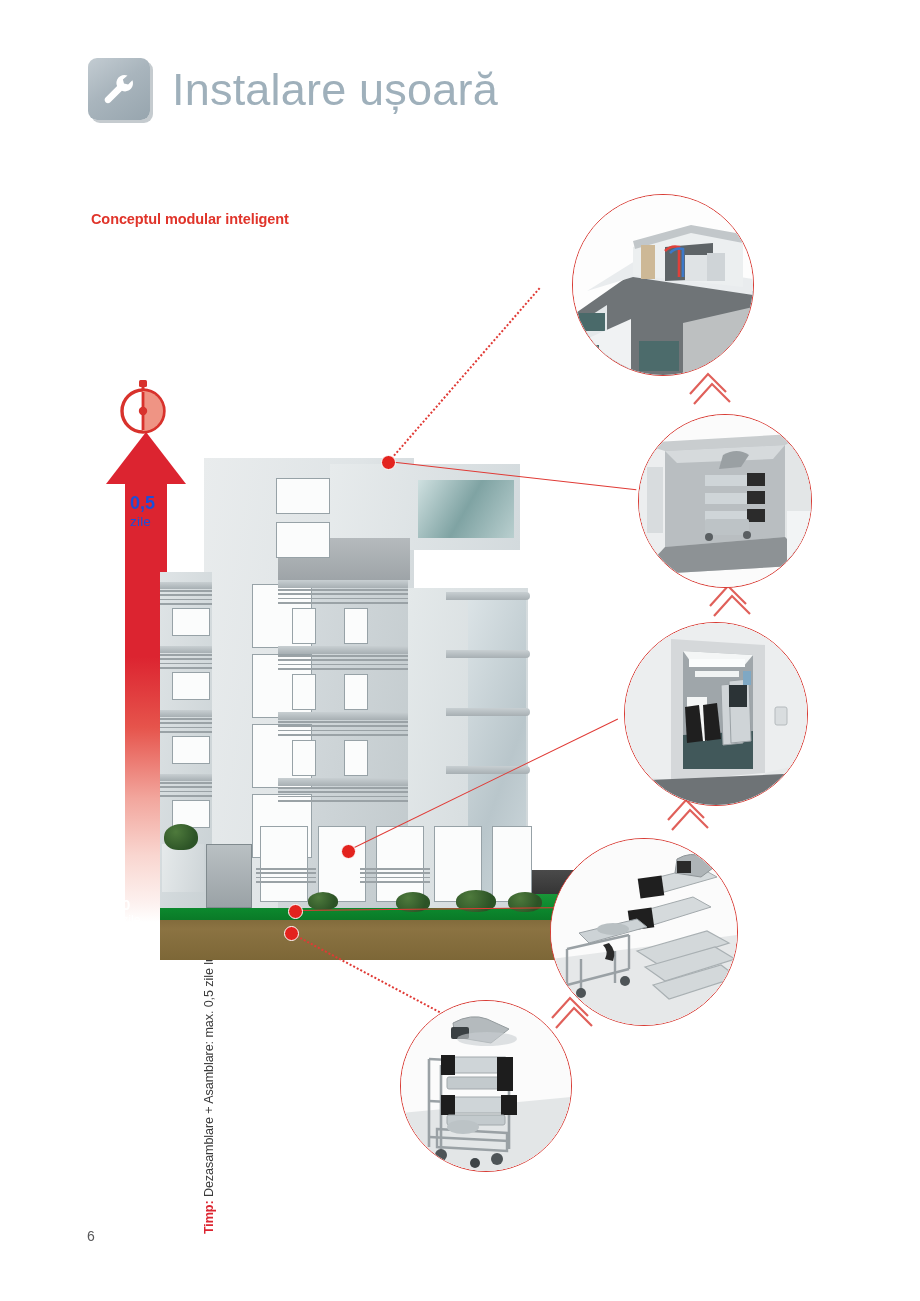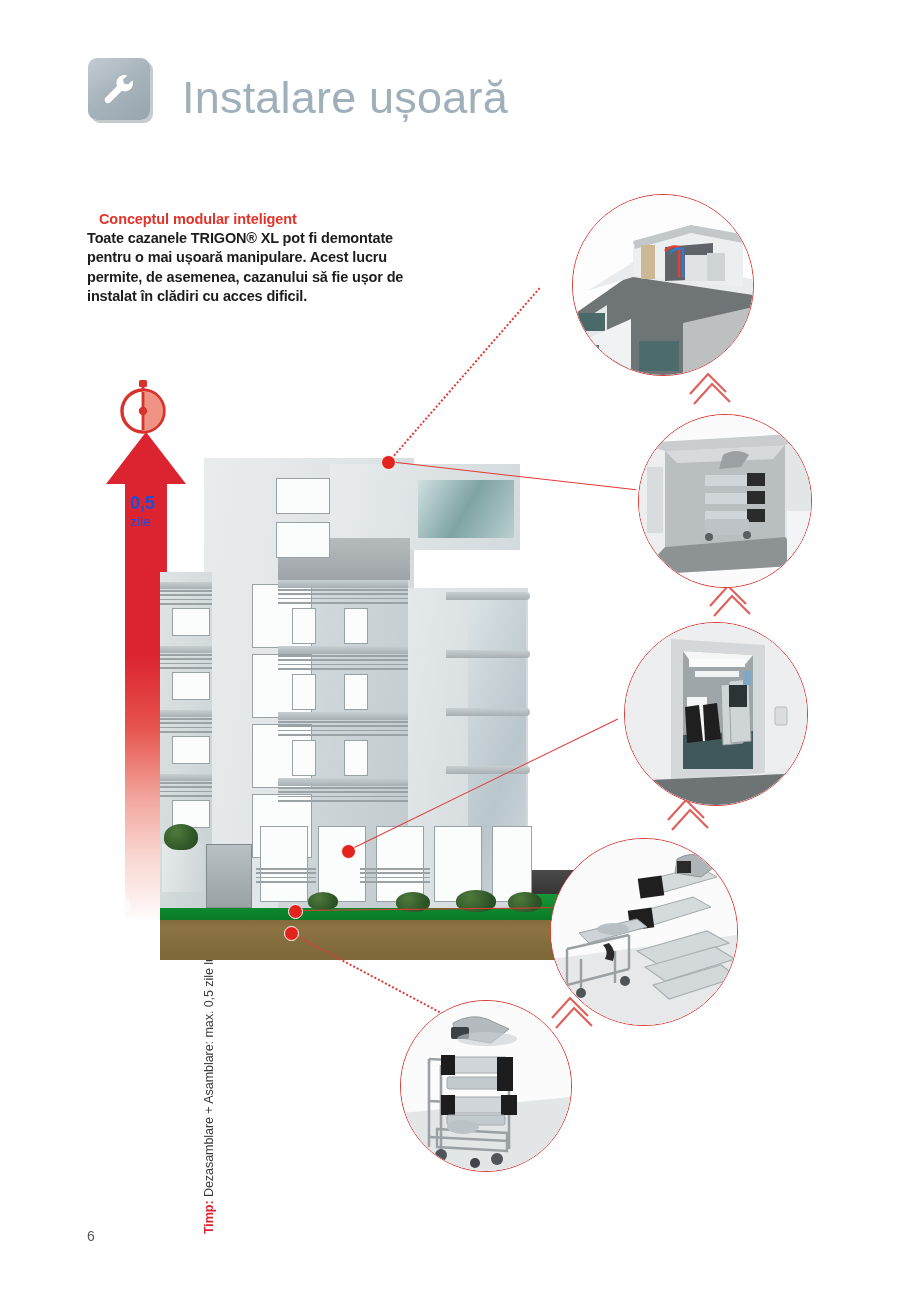--- a/index.html
+++ b/index.html
@@ -3,32 +3,32 @@
 <meta charset="utf-8">
 <style>
   html,body{margin:0;padding:0;background:#ffffff;}
   body{width:920px;height:1301px;position:relative;overflow:hidden;
        font-family:"Liberation Sans","DejaVu Sans",sans-serif;
        -webkit-font-smoothing:antialiased;}
 
   .page{position:absolute;inset:0;background:#fff;}
 
   
-  .header{position:absolute;left:88px;top:58px;display:flex;align-items:flex-end;gap:32px;}
+  .header{position:absolute;left:88px;top:58px;display:flex;align-items:center;gap:22px;}
   .hdr-icon{width:62px;height:62px;border-radius:9px;
      background:linear-gradient(145deg,#c3ccd2 0%,#a9b5bd 45%,#97a5ae 100%);
      box-shadow:3px 3px 0 0 rgba(150,160,168,.55);
      position:relative;}
   .hdr-icon svg{position:absolute;left:50%;top:50%;transform:translate(-50%,-50%);}
   .hdr-title{font-size:45px;color:#9fb0bb;font-weight:400;letter-spacing:.2px;
      line-height:1;white-space:nowrap;}
 
   
   .intro{position:absolute;left:87px;top:211px;width:330px;}
-  .intro h2{margin:0 0 2px 12px;font-size:14.5px;font-weight:bold;color:#e0342a;letter-spacing:-.1px;}
+  .intro h2{margin:0 0 2px 4px;font-size:14.5px;font-weight:bold;color:#e0342a;letter-spacing:-.1px;}
   .intro p{margin:0;font-size:14.5px;font-weight:bold;color:#1c1c1c;line-height:1.33;letter-spacing:-.15px;}
 
   
   .stopwatch{position:absolute;left:116px;top:380px;width:54px;height:56px;}
   .arrow-wrap{position:absolute;left:106px;top:432px;width:80px;height:490px;}
   .arrow-body{position:absolute;left:19px;top:48px;width:42px;height:442px;
      background:linear-gradient(to bottom,#dc2430 0%,#dc2430 40%,#e6544c 56%,#f2a69d 72%,#f9d6d0 85%,#fdf2f0 96%,#ffffff 100%);}
   .arrow-head{position:absolute;left:0;top:0;width:0;height:0;
      border-left:40px solid transparent;border-right:40px solid transparent;
      border-bottom:52px solid #dc2430;}
@@ -106,21 +106,20 @@
         <g fill="#ffffff">
           <path d="M30.5 8.5c-3.9-1.6-8.4.1-10.3 3.9-1.1 2.2-1 4.6-.1 6.6L8.6 30.6c-1.3 1.3-1.3 3.4 0 4.7 1.3 1.3 3.4 1.3 4.7 0l11.6-11.6c2 .9 4.4 1 6.6-.1 3.8-1.9 5.5-6.4 3.9-10.3l-4.3 4.3-4.1-1.1-1.1-4.1 4.6-4z"></path>
         </g>
       </svg>
     </div>
     <div class="hdr-title">Instalare ușoară</div>
   </div>
 
   <div class="intro">
     <h2>Conceptul modular inteligent</h2>
-    <p>Toate cazanele TRIGON® XL pot fi demontate pentru o mai ușoară manipulare. Acest lucru permite, de asemenea, cazanului să fie ușor de instalat în clădiri cu acces dificil.</p>
   </div>
 
   <div class="stopwatch">
     <svg width="54" height="56" viewBox="0 0 54 56">
       <rect x="23" y="0" width="8" height="7" rx="1.5" fill="#d8322c"></rect>
       <rect x="25.5" y="5" width="3" height="5" fill="#d8322c"></rect>
       <circle cx="27" cy="31" r="21" fill="#ffffff" stroke="#d8322c" stroke-width="3.4"></circle>
       <path d="M27 11 A20 20 0 0 1 27 51 Z" fill="#ef9484"></path>
       <rect x="25.6" y="12" width="2.8" height="38" fill="#d8322c"></rect>
       <circle cx="27" cy="31" r="4.2" fill="#d8322c"></circle>

